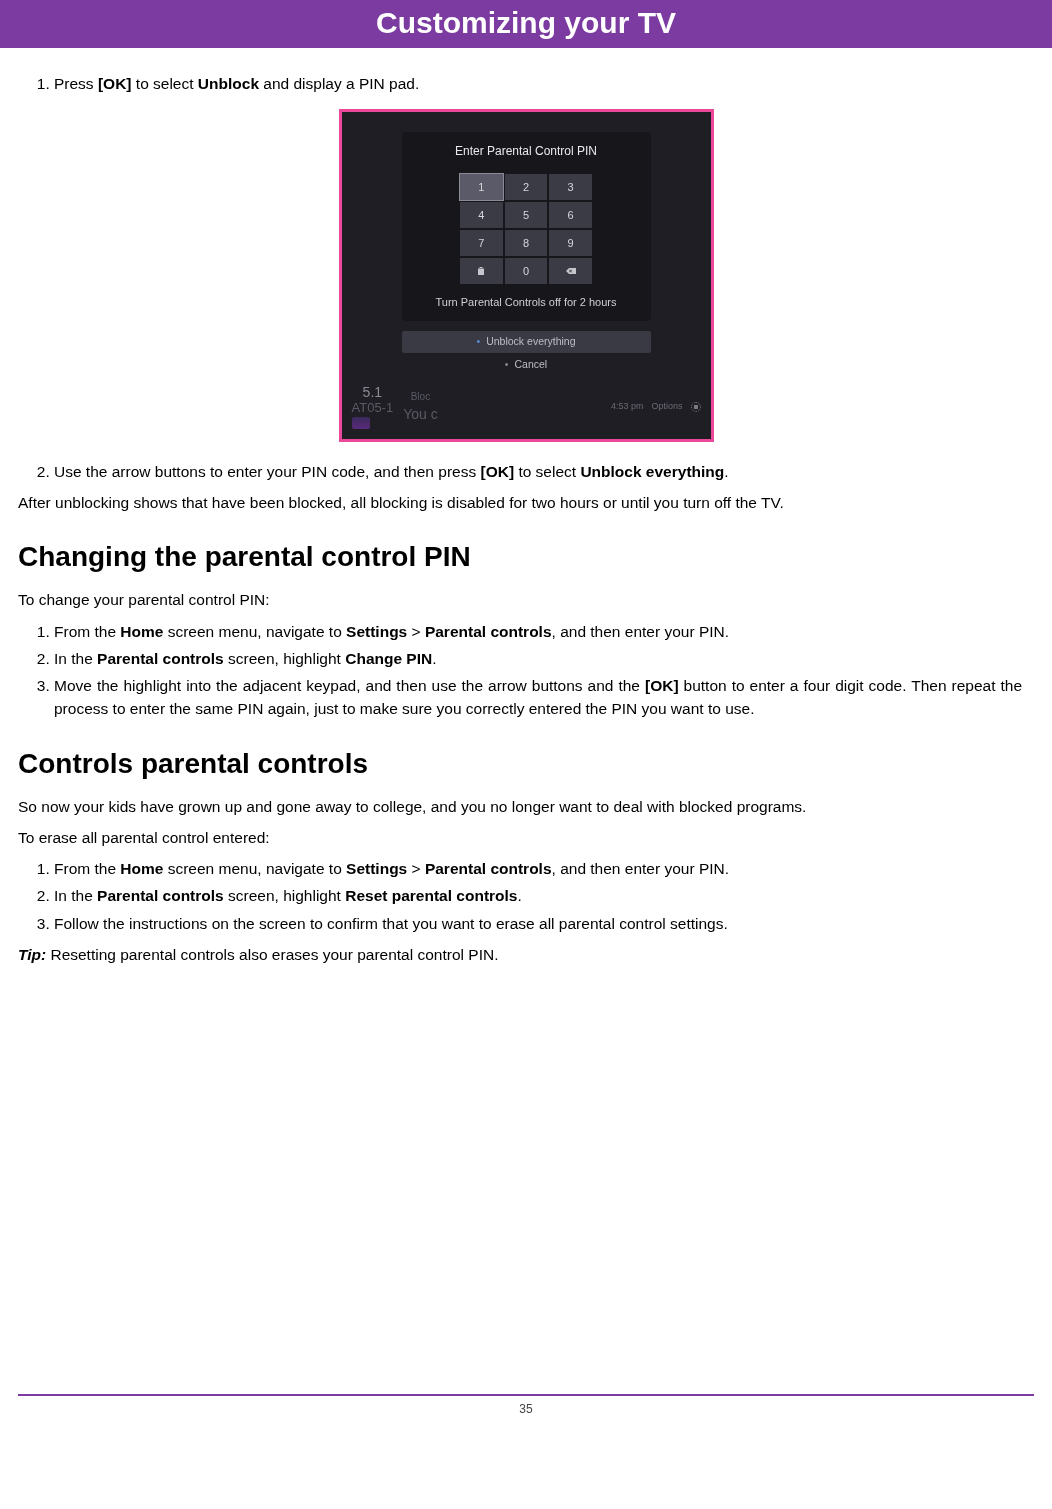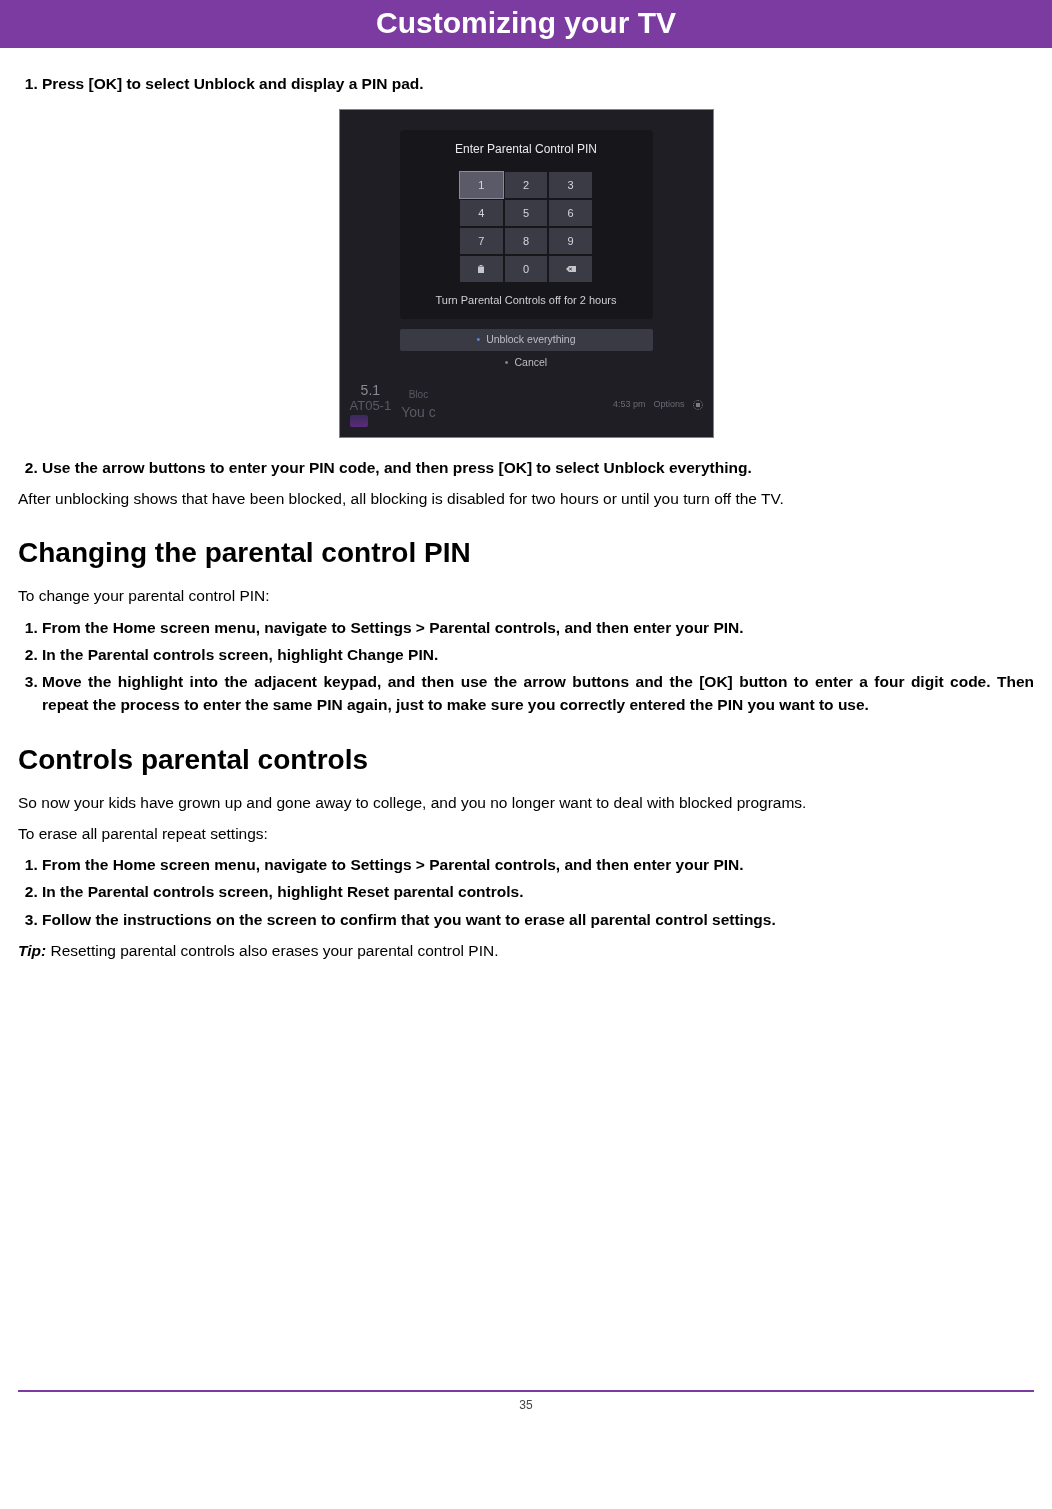--- a/index.html
+++ b/index.html
@@ -1,24 +1,24 @@
 <!DOCTYPE html>
 <html><head>
 <meta charset="utf-8">
 <style>
 * { box-sizing: border-box; margin: 0; padding: 0; }
 body { font-family: Arial, Helvetica, sans-serif; background: #fff; color: #000; width: 1052px; margin: 0 auto; }
 .header-bar { background: #7b3ba0; color: #fff; text-align: center; font-size: 30px; font-weight: bold; padding: 6px 12px 8px; margin-bottom: 24px; }
 .content { padding: 0 18px; font-size: 15.5px; line-height: 1.5; }
 .content p { margin: 8px 0; }
-ol { list-style-position: outside; padding-left: 24px; margin: 6px 0; font-weight: bold; }
+ol { list-style-position: outside; padding-left: 24px; margin: 6px 12px; }
 ol li { margin: 4px 0; text-align: justify; }
 h2 { font-size: 28px; font-weight: bold; margin: 22px 0 10px; }
 .figure-wrap { text-align: center; margin: 14px 0 18px; }
-.tv-fig { display: inline-block; width: 375px; background: #1e1e24; border: 1px solid #ec4899; position: relative; color: #bdbdc5; font-size: 11px; }
+.tv-fig { display: inline-block; width: 375px; background: #1e1e24; border: 3px solid #ec4899; position: relative; color: #bdbdc5; font-size: 11px; }
 .tv-fig .dialog { margin: 20px 60px 10px; background: rgba(0,0,0,0.25); border-radius: 4px; padding: 10px 0 4px; }
 .tv-fig .dlg-title { text-align: center; font-size: 12px; margin-bottom: 14px; color: #e8e8ee; }
 .keypad { width: 132px; margin: 0 auto 10px; }
 .keyrow { display: flex; gap: 2px; margin-bottom: 2px; }
 .key { flex: 1; height: 26px; background: #3b3b45; display: flex; align-items: center; justify-content: center; font-size: 11px; color: #d5d5dc; }
 .key.sel { background: #5a5a68; outline: 1px solid #8b8b98; }
 .key svg { width: 12px; height: 12px; fill: #c5c5cc; }
 .dlg-sub { text-align: center; font-size: 11px; margin: 10px 0 6px; color: #cfcfd6; }
 .opts { margin: 4px 60px 8px; }
 .opt { font-size: 10.5px; padding: 3px 8px; margin: 1px 0; border-radius: 2px; }
@@ -128,21 +128,21 @@
   <li>
     <span>In the </span><b>Parental controls</b><span> screen, highlight </span><b>Change PIN</b><span>.</span>
   </li>
   <li>
     <span>Move the highlight into the adjacent keypad, and then use the arrow buttons and the </span><b>[OK]</b><span> button to enter a four digit code. Then repeat the process to enter the same PIN again, just to make sure you correctly entered the PIN you want to use.</span>
   </li>
 </ol>
 
 <h2>Controls parental controls</h2>
 <p>So now your kids have grown up and gone away to college, and you no longer want to deal with blocked programs.</p>
-<p>To erase all parental repeat settings:</p>
+<p>To erase all parental control entered:</p>
 <ol>
   <li>
     <span>From the </span><b>Home</b><span> screen menu, navigate to </span><b>Settings</b><span> &gt; </span><b>Parental controls</b><span>, and then enter your PIN.</span>
   </li>
   <li>
     <span>In the </span><b>Parental controls</b><span> screen, highlight </span><b>Reset parental controls</b><span>.</span>
   </li>
   <li>Follow the instructions on the screen to confirm that you want to erase all parental control settings.</li>
 </ol>
 <p><b><i>Tip:</i></b><span> Resetting parental controls also erases your parental control PIN.</span></p>

